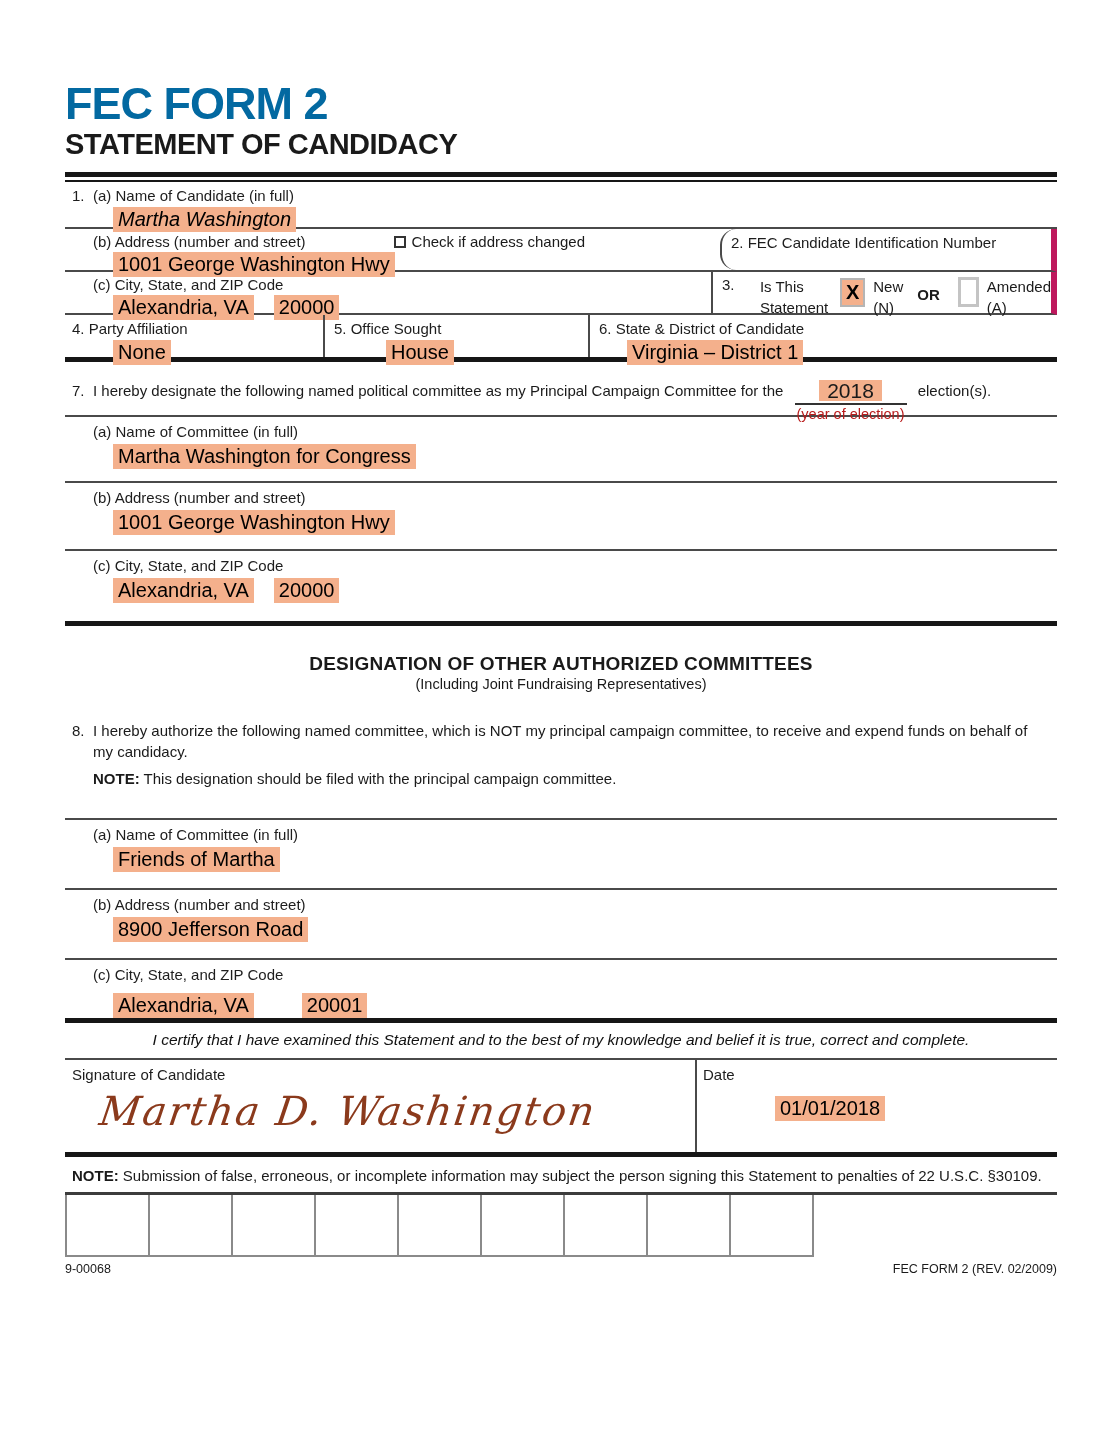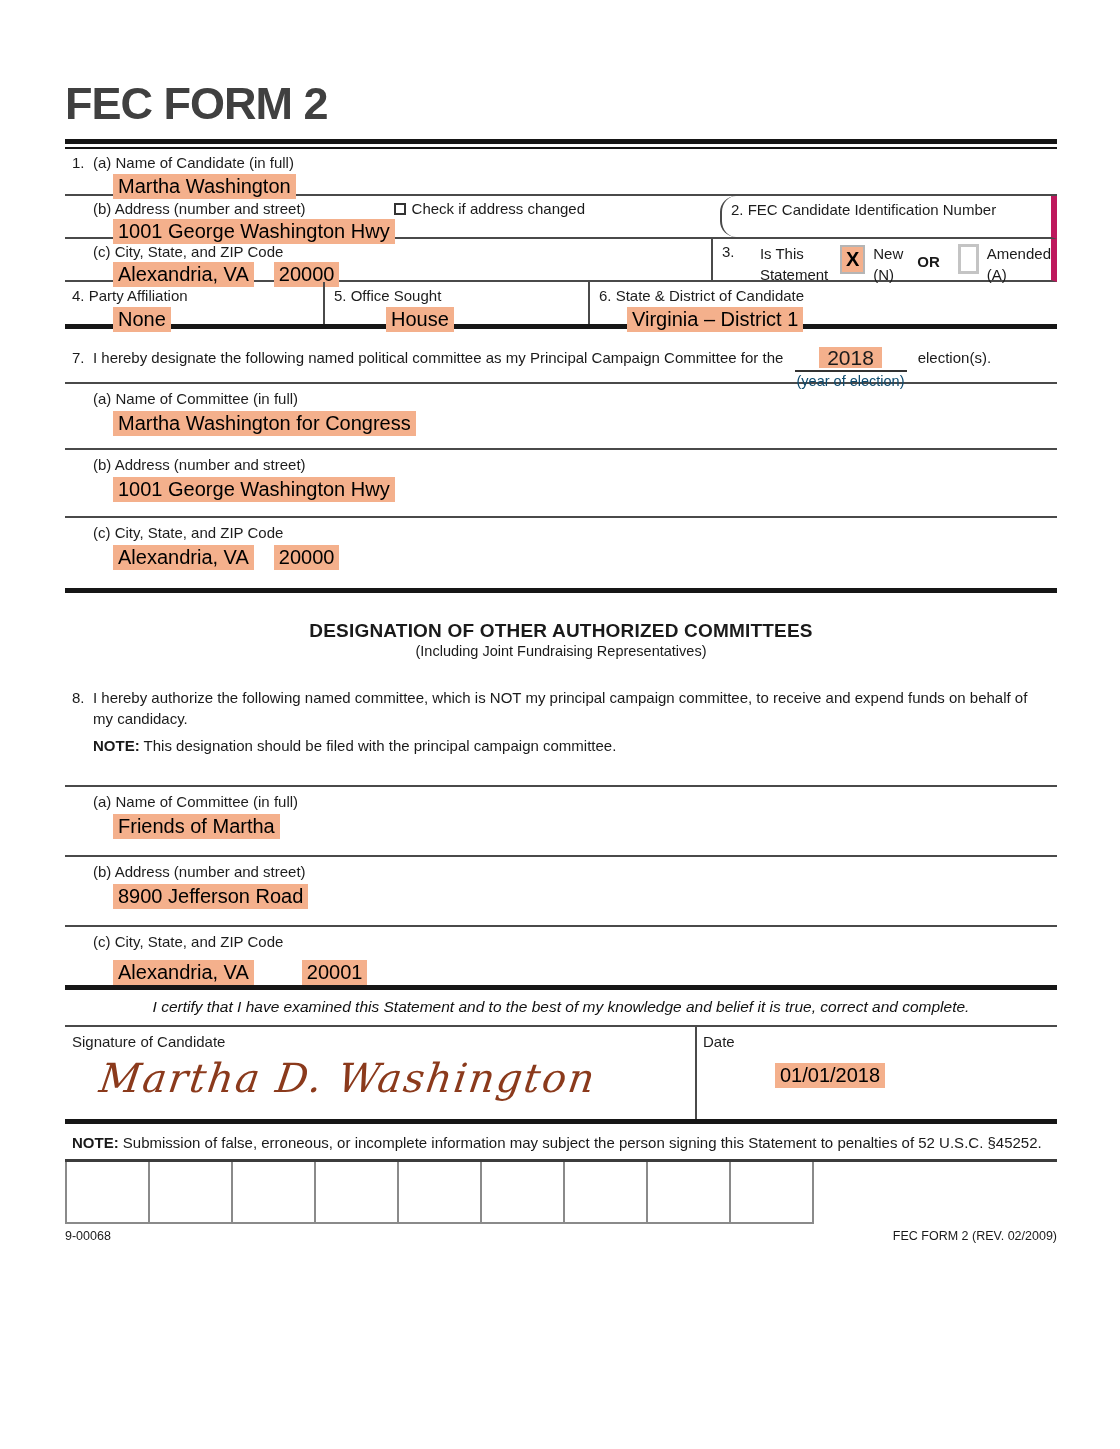--- a/index.html
+++ b/index.html
@@ -1,38 +1,38 @@
 <!DOCTYPE html>
 <html><head>
 <meta charset="utf-8">
 <style>
   * { margin:0; padding:0; box-sizing:border-box; }
   body { background:#ffffff; font-family:"Liberation Sans","DejaVu Sans",sans-serif; color:#1a1a1a; }
   .page { position:relative; width:1120px; height:1449px; background:#fff; overflow:hidden; }
   .form { margin-left:65px; width:992px; }
 
   
-  .t1 { margin-top:83px; font-size:45px; font-weight:bold; letter-spacing:-1px; line-height:0.95; color:#404040; }
+  .t1 { margin-top:83px; font-size:45px; font-weight:bold; letter-spacing:-1px; line-height:0.95; color:#0369a1; }
   .t2 { margin-top:4px; font-size:29px; font-weight:bold; letter-spacing:-0.5px; line-height:1.0; color:#1a1a1a; }
 
   
   .rule-double { margin-top:13px; height:10px; border-top:5px solid #161616; border-bottom:2px solid #161616; }
   .rule-thick  { height:5px; background:#161616; }
   .rule-thin   { height:2px; background:#4a4a4a; }
 
   
   .label { font-size:15px; color:#1d1d1d; }
   .value { font-size:20px; color:#000; }
   .hl { background:#f4b08c; padding:1px 5px; }
   .num { display:inline-block; width:21px; }
   .note-b { font-weight:bold; }
 
   
   .row-1a { height:47px; border-bottom:2px solid #4a4a4a; padding:5px 0 0 7px; }
-  .row-1a .value { display:inline-block; margin:2px 0 0 41px; }
+  .row-1a .value { display:inline-block; margin:2px 0 0 41px;font-style:italic; }
   .row-flex { display:flex; border-bottom:2px solid #4a4a4a; border-right:6px solid #be185d;gap:28px; }
   .row-1b, .row-1c { height:43px; }
   .cell-left { width:627px; padding:4px 0 0 28px; }
   .cell-left .value { display:inline-block; margin:1px 0 0 20px; }
   .cell-right { flex:1; border-left:2px solid #4a4a4a; }
   .cell-2 { padding:5px 0 0 9px;border-radius:16px; }
   .cell-3 { padding:4px 0 0 9px; display:flex; align-items:flex-start; }
   .lbl-2line { font-size:15px; line-height:1.4; }
   .cbx { display:inline-block; width:12px; height:12px; border:2px solid #333; vertical-align:-1px; margin-right:6px; background:#fff; }
   .cbx-wrap { display:inline-block; margin-left:88px; font-size:15px; }
@@ -60,21 +60,21 @@
   .item { display:flex; font-size:15px; line-height:21px; padding-left:7px; }
   .item-7 { margin-top:18px; }
   .item-8 { margin-top:28px; }
   .item .inum { width:21px; flex:none; }
   .item .itext { max-width:950px; }
   .note-line { margin:16px 0 0 28px; font-size:15px; line-height:21px; }
   .note-8 { margin-top:6px; }
 
   .year-blank { display:inline-block; position:relative; width:112px; border-bottom:2px solid #333; text-align:center; margin:0 7px; vertical-align:-2px; }
   .year-value { display:inline-block; font-size:21px; background:#f4b08c; padding:0 8px; margin-bottom:1px; }
-  .year-caption { position:absolute; top:24px; left:50%; transform:translateX(-50%); font-size:14.5px; white-space:nowrap; color:#0c4a6e; }
+  .year-caption { position:absolute; top:24px; left:50%; transform:translateX(-50%); font-size:14.5px; white-space:nowrap; color:#b91c1c; }
 
   .rule-thin.after-note7 { margin-top:10px; }
   .rule-thin.after-note8 { margin-top:29px; }
 
   
   .ccell { border-bottom:2px solid #4a4a4a; padding:6px 0 0 28px; }
   .ccell .value { display:inline-block; margin-top:3px; margin-left:20px; }
   .p-a { height:66px; } .p-b { height:68px; } .p-c { height:70px; border-bottom:none; }
   .o-a { height:70px; } .o-b { height:70px; } .o-c { height:58px; border-bottom:none; }
   .o-c .value, .p-c-tight .value { margin-top:9px; }
@@ -95,20 +95,21 @@
 
   .footer { display:flex; justify-content:space-between; margin-top:5px; font-size:12.5px; color:#1a1a1a; }
 </style>
 </head>
 <body>
 
 <div class="page">
   <div class="form">
 
     <div class="t1">FEC FORM 2</div>
+    <div class="t2">STATEMENT OF CANDIDACY</div>
     <div class="rule-double"></div>
 
     <div class="row-1a">
       <span class="label"><span class="num">1.</span><span>(a) Name of Candidate (in full)</span></span><br>
       <span class="value hl">Martha Washington</span>
     </div>
 
     <div class="row-flex row-1b">
       <div class="cell-left">
         <span class="label">(b) Address (number and street)</span><span class="cbx-wrap"><span class="cbx"></span><span>Check if address changed</span></span><br>
@@ -231,21 +232,21 @@
       <div class="sig-right">
         <span class="label">Date</span><br>
         <span class="value hl date-val">01/01/2018</span>
       </div>
     </div>
 
     <div class="rule-thick"></div>
 
     <div class="note-bottom">
       <span class="note-b">NOTE:</span>
-      <span>Submission of false, erroneous, or incomplete information may subject the person signing this Statement to penalties of 52 U.S.C. §45252.</span>
+      <span>Submission of false, erroneous, or incomplete information may subject the person signing this Statement to penalties of 22 U.S.C. §30109.</span>
     </div>
 
     <div class="grid-wrap">
       <div class="card-grid">
           <div class="card-cell"></div>
           <div class="card-cell"></div>
           <div class="card-cell"></div>
           <div class="card-cell"></div>
           <div class="card-cell"></div>
           <div class="card-cell"></div>

